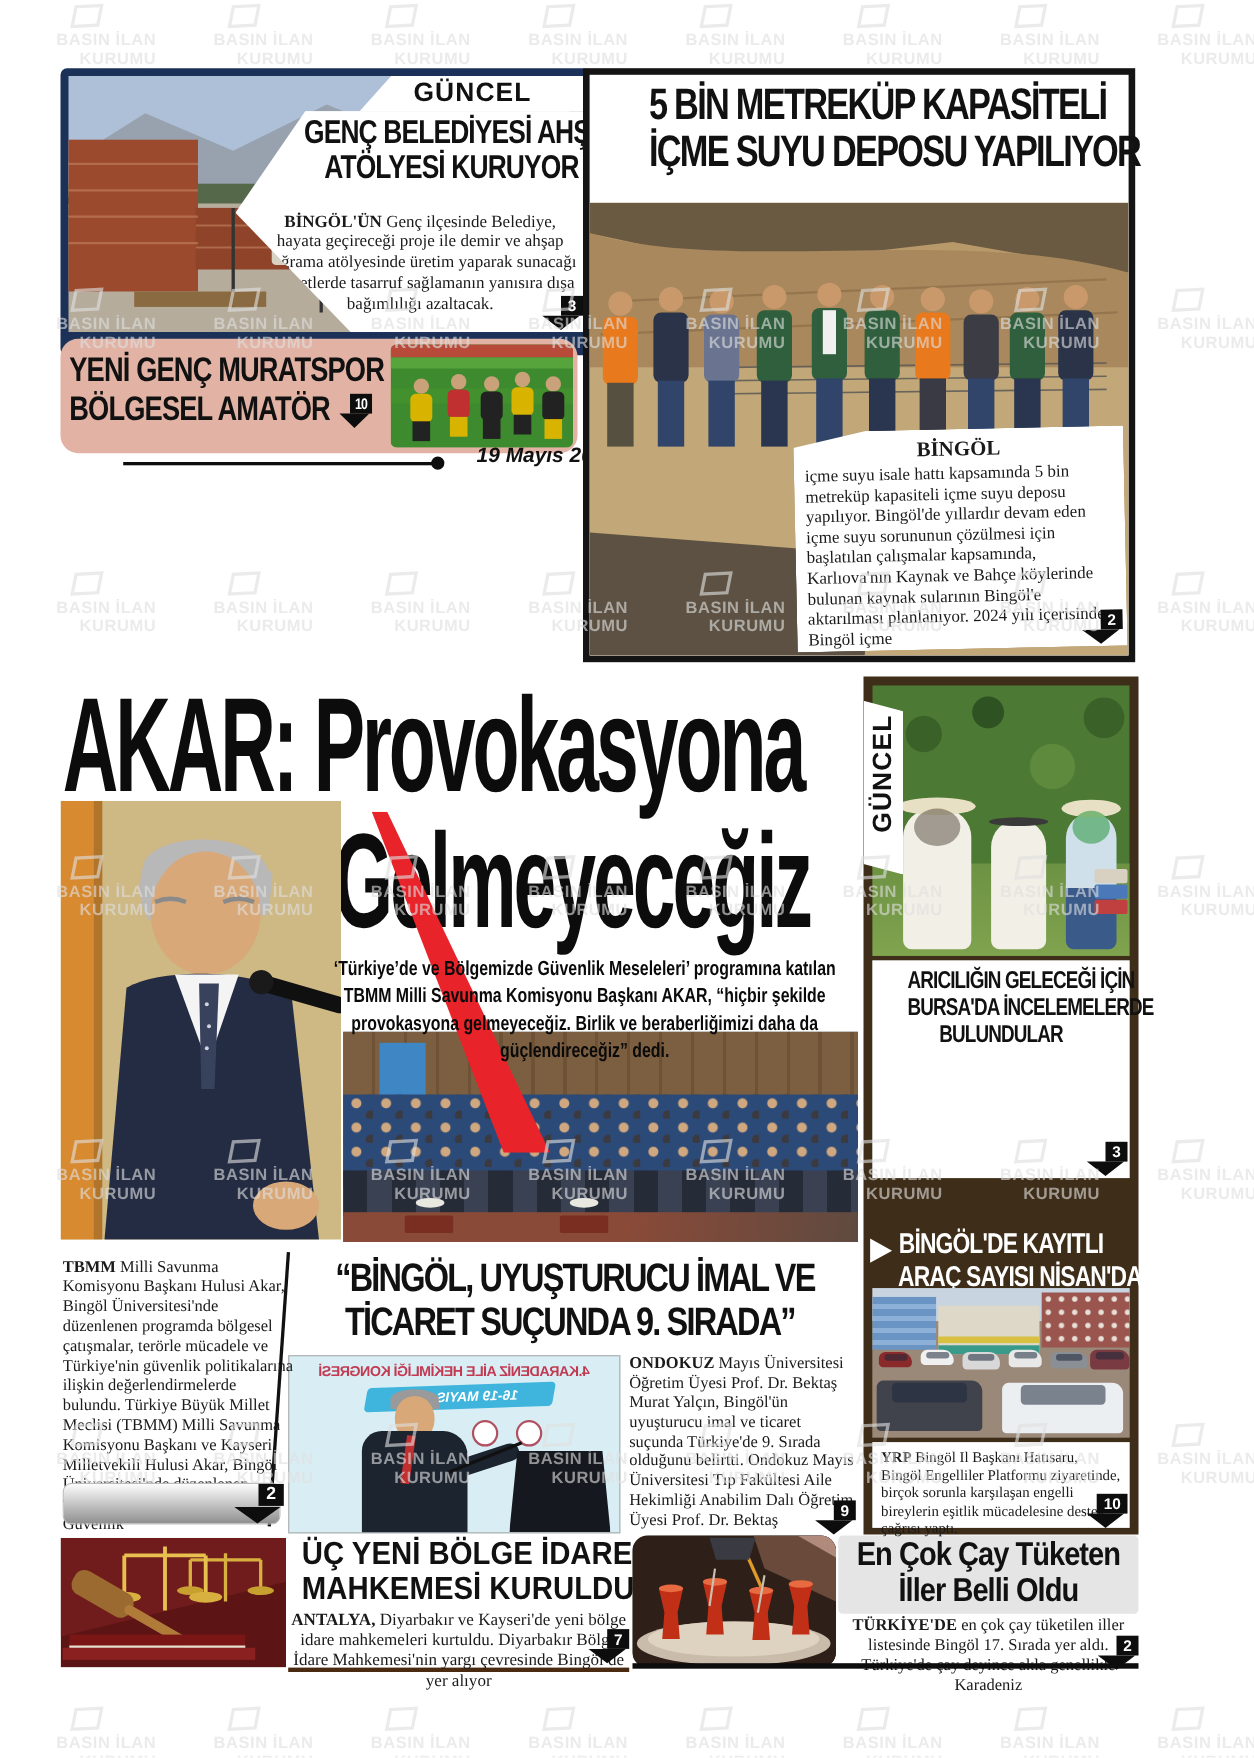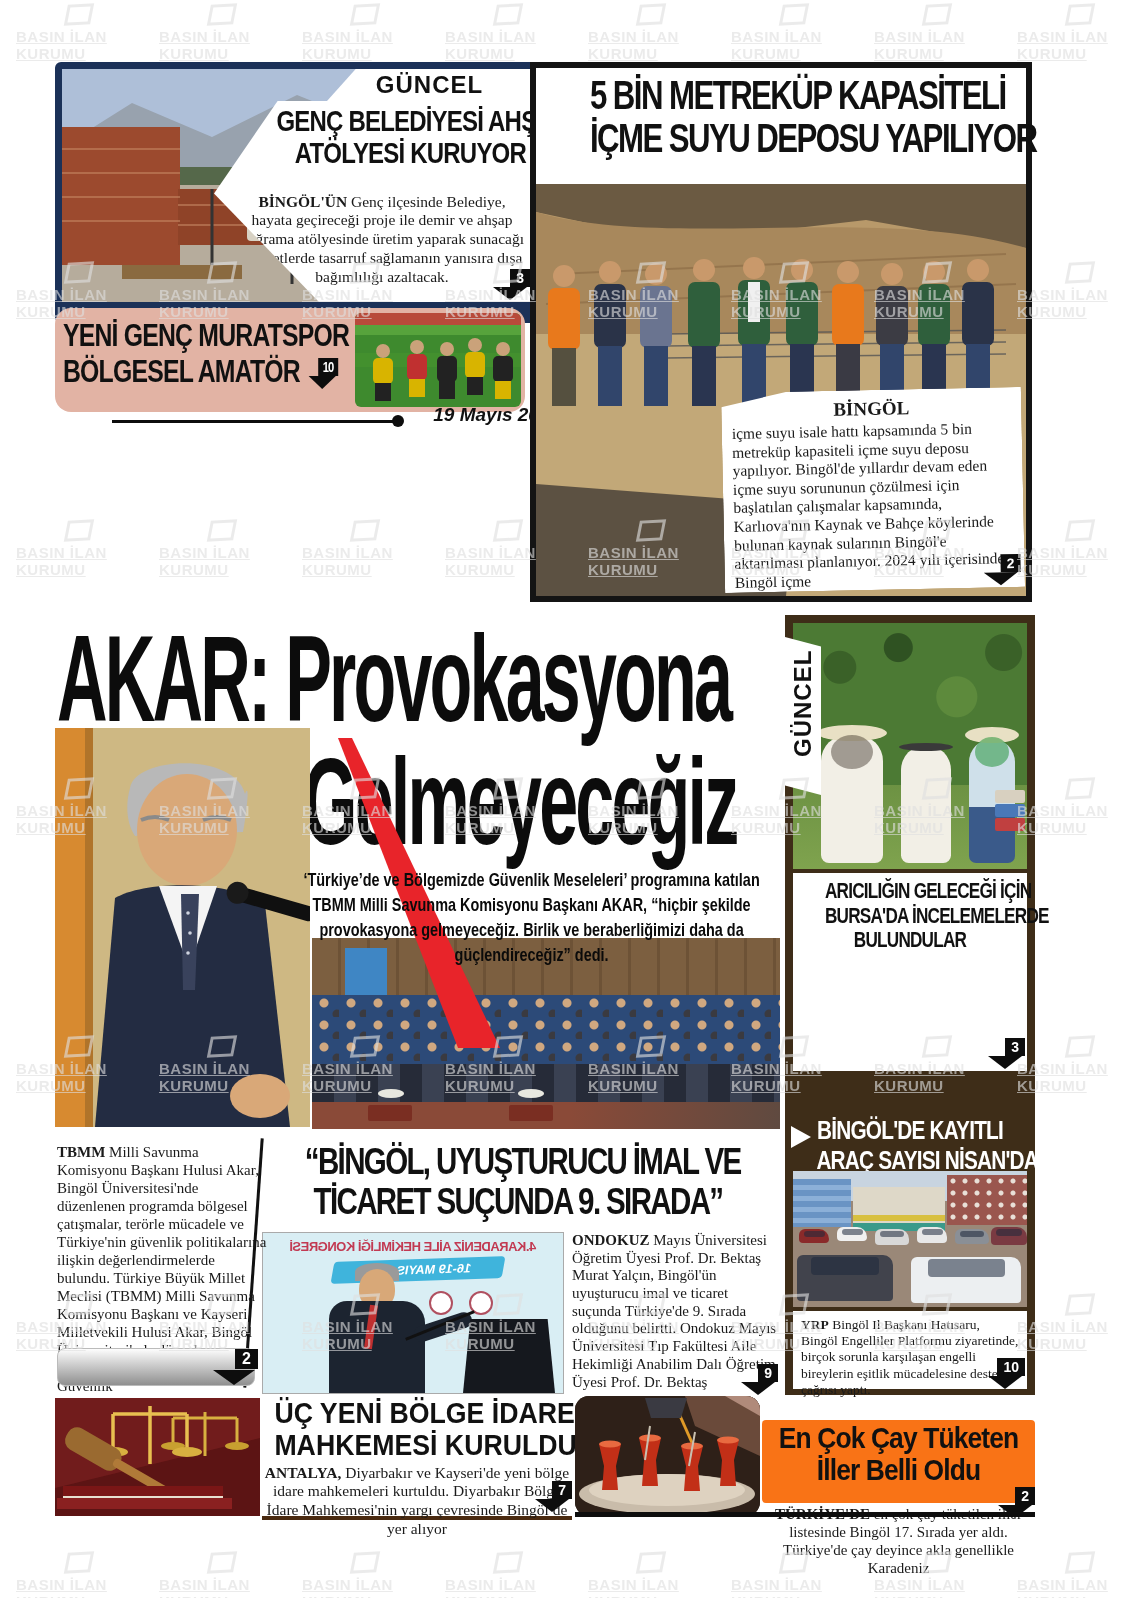--- a/index.html
+++ b/index.html
@@ -15,22 +15,22 @@
   .page-ref .num{position:absolute;top:0;right:0;background:#0d0d0d;color:#fff;
     font:bold 16px/20px "Liberation Sans",sans-serif;padding:0 7px;}
   .page-ref .arr{position:absolute;left:1px;bottom:0;width:0;height:0;
     border-left:21px solid transparent;border-right:21px solid transparent;border-top:15px solid #0d0d0d;}
   .page-ref.sm{width:38px;height:31px;}
   .page-ref.sm .num{font:bold 14px/18px "Liberation Sans",sans-serif;padding:0 6px;}
   .page-ref.sm .arr{border-left-width:17px;border-right-width:17px;border-top-width:13px;}
   .page-ref.inline{position:relative;display:inline-block;vertical-align:middle;margin-left:10px;}
   
   #watermark-layer{position:absolute;inset:0;z-index:60;pointer-events:none;}
-  .wm{position:absolute;width:126px;text-align:left;color:rgba(222,222,222,0.62);
-      font:bold 15px/17px "Liberation Sans",sans-serif;letter-spacing:.5px;text-decoration:underline;}
+  .wm{position:absolute;width:126px;text-align:right;color:rgba(222,222,222,0.62);
+      font:bold 15px/17px "Liberation Sans",sans-serif;letter-spacing:.5px;}
   .wm-box{display:block;width:20px;height:15px;margin:0 auto 3px;border:3px solid rgba(222,222,222,0.62);
       transform:skewX(-14deg) rotate(-3deg);}
   
   #story-atolye{left:55px;top:62px;width:470px;height:247px;background:#1b3158;
      border:7px solid #1b3158;border-radius:6px;}
   #atolye-guncel{right:0;top:0;width:205px;height:32px;background:#fff;
      clip-path:polygon(14% 0,100% 0,100% 100%,0 100%);
      font-weight:bold;font-size:24px;text-align:center;line-height:32px;letter-spacing:1px;}
   #atolye-panel{right:0;top:32px;width:318px;height:201px;background:#fff;
      clip-path:polygon(20% 0,100% 0,100% 100%,33% 100%,0 46%);}
@@ -147,21 +147,21 @@
   .car{position:absolute;border-radius:6px 10px 4px 4px;}
   .car:before{content:"";position:absolute;left:15%;top:2px;right:15%;height:40%;background:rgba(30,40,60,0.55);border-radius:4px;}
   #sb-panel2{top:696px;height:78px;}
   
   #gavel-photo{left:55px;top:1398px;width:205px;height:118px;}
   #story-mahkeme{left:262px;top:1398px;width:310px;height:118px;border-bottom:4px solid #4a2a10;}
   #story-mahkeme .cond{font-size:29px;line-height:1.1;text-align:center;transform:scaleX(0.92);transform-origin:50% 50%;letter-spacing:0;}
   #mahkeme-body{font-size:15.5px;line-height:1.2;margin-top:2px;text-align:center;}
   #tea-photo{left:575px;top:1396px;width:185px;height:120px;border-radius:14px;background:#2e2018;}
   #story-cay{left:762px;top:1396px;width:273px;height:120px;}
-  #cay-hl{background:#f97316;border-radius:4px;padding:2px 0 16px;margin-top:24px;}
+  #cay-hl{background:#e5e5e5;border-radius:4px;padding:2px 0 4px;}
   #cay-hl .cond{font-size:30px;line-height:1.08;text-align:center;transform:scaleX(0.88);transform-origin:50% 50%;letter-spacing:-1px;}
   #cay-body{font-size:15px;line-height:1.2;margin-top:2px;text-align:center;}
   #bottom-rule{left:575px;top:1512px;width:460px;height:5px;background:#0d0d0d;}
   b{font-weight:bold;}
 </style>
 </head>
 <body>
 
 <div id="page">
 

